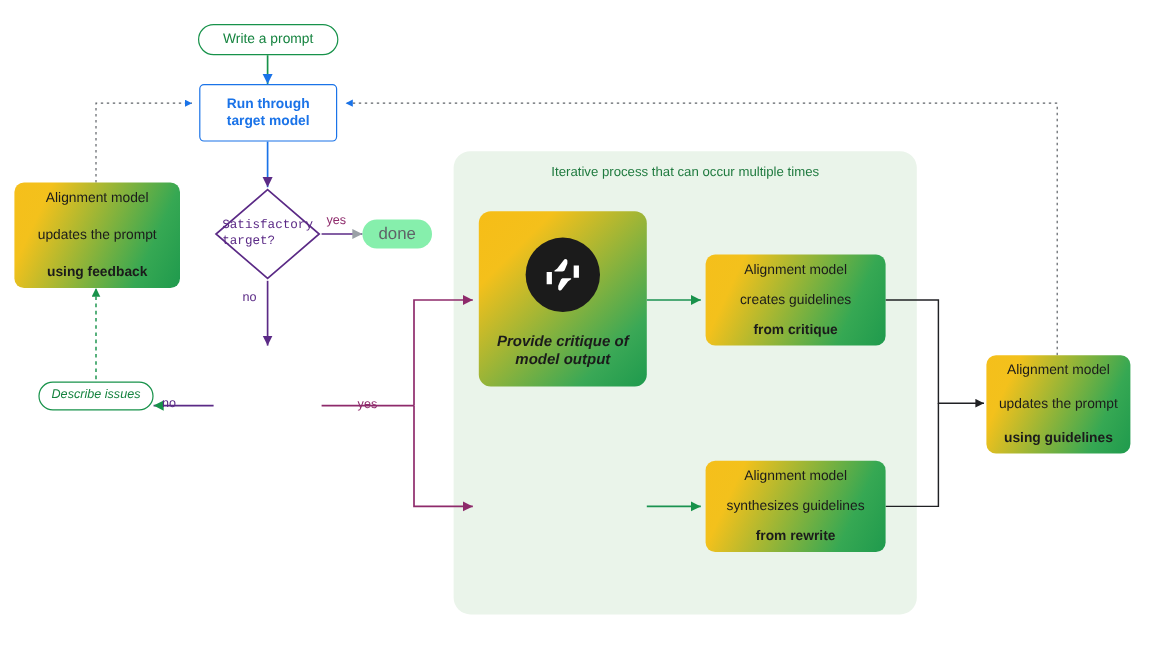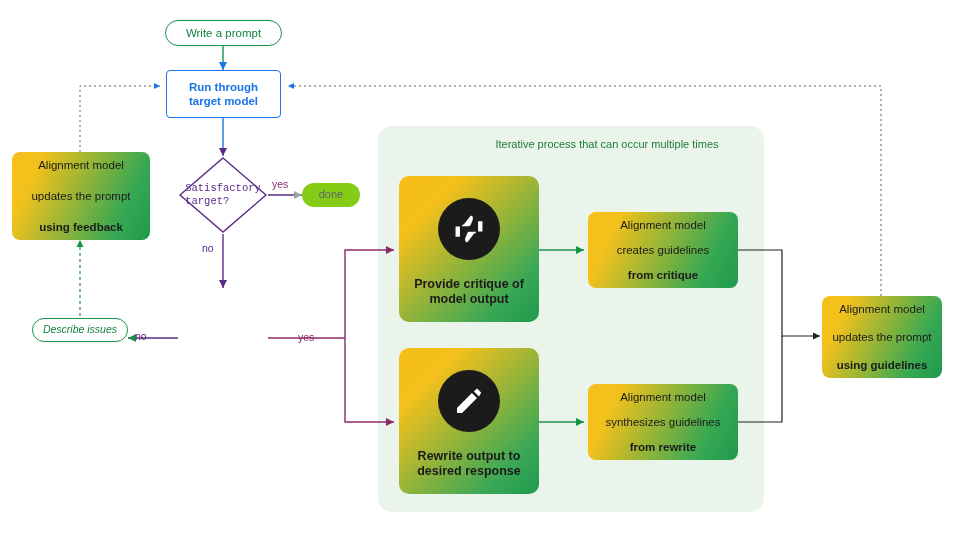--- a/index.html
+++ b/index.html
@@ -74,23 +74,23 @@
     color: #5b2a86;
     font-size: 10.5px;
     line-height: 1.25;
     box-sizing: border-box;
     padding: 0 10px;
     font-family: Liberation Mono, monospace;
   }
   
   .done {
     border-radius: 14px;
-    background: #84cc16;
+    background: #86efac;
     color: #5f6368;
-    font-size: 11px;
+    font-size: 14px;
   }
   
   .gradcard {
     border-radius: 8px;
     background: linear-gradient(115deg, #f5bf1b 0%, #f3c11c 18%, #36a853 78%, #1f9a4d 100%);
     color: #1b1b1b;
     font-size: 11.5px;
     padding: 6px 8px;
     justify-content: space-between;
   }
@@ -99,20 +99,21 @@
   }
   
   .bigcard {
     border-radius: 10px;
     background: linear-gradient(135deg, #f6bd17 0%, #f4c01b 22%, #3aa856 80%, #1e9a4d 100%);
     color: #1b1b1b;
     font-size: 12.5px;
     font-weight: 600;
     justify-content: flex-end;
     padding-bottom: 14px;
+    font-style: italic;
   }
   .bigcard .icon-circle {
     position: absolute;
     top: 22px;
     left: 50%;
     transform: translateX(-50%);
     width: 62px;
     height: 62px;
     border-radius: 50%;
     background: #1b1b1b;
@@ -129,21 +130,20 @@
     border-radius: 14px;
     background: #eaf4ea;
   }
   .panel-title {
     position: absolute;
     width: 100%;
     text-align: center;
     top: 12px;
     color: #1f7a3f;
     font-size: 11px;
-    padding-left: 36px;
   }
   
   .edge-label {
     position: absolute;
     font-size: 10.5px;
     color: #8e2a6b;
     text-align: center;
   }
   .describe {
     border: 1.5px solid #17924a;
@@ -258,29 +258,20 @@
     <div class="icon-circle">
       <svg width="34" height="34" viewBox="0 0 24 24" fill="#ffffff">
         <path d="M2.5 10.3h3.1v7.2H2.5zM7.1 10.0h4.6c.7 0 1.3-.4 1.5-1l1.4-3.3c.1-.2.1-.4.1-.6V3.8c0-.6-.5-1.1-1.1-1.1-.4 0-.8.2-1 .6L9.3 7.6c-.2.3-.4.6-.7.8l-1.5 1v.6z"></path>
         <path d="M21.5 13.7h-3.1V6.5h3.1zM16.9 14.0h-4.6c-.7 0-1.3.4-1.5 1l-1.4 3.3c-.1.2-.1.4-.1.6v1.3c0 .6.5 1.1 1.1 1.1.4 0 .8-.2 1-.6l3.3-4.3c.2-.3.4-.6.7-.8l1.5-1v-.6z"></path>
       </svg>
     </div>
     <span class="caption">Provide critique of</span>
     <span class="caption">model output</span>
   </div>
 
-  <div class="node bigcard" style="left:399px; top:348px; width:140px; height:146px;">
-    <div class="icon-circle">
-      <svg width="32" height="32" viewBox="0 0 24 24" fill="#ffffff">
-        <path d="M3 17.2V21h3.8L18.0 9.8l-3.8-3.8L3 17.2zM20.7 6.6c.4-.4.4-1 0-1.4l-2.0-2.0c-.4-.4-1-.4-1.4 0l-1.6 1.6 3.8 3.8 1.2-2.0z"></path>
-      </svg>
-    </div>
-    <span class="caption">Rewrite output to</span>
-    <span class="caption">desired response</span>
-  </div>
 
   <div class="node gradcard" style="left:588px; top:212px; width:150px; height:76px;">
     <span>Alignment model</span>
     <span>creates guidelines</span>
     <span class="line2">from critique</span>
   </div>
 
   <div class="node gradcard" style="left:588px; top:384px; width:150px; height:76px;">
     <span>Alignment model</span>
     <span>synthesizes guidelines</span>

